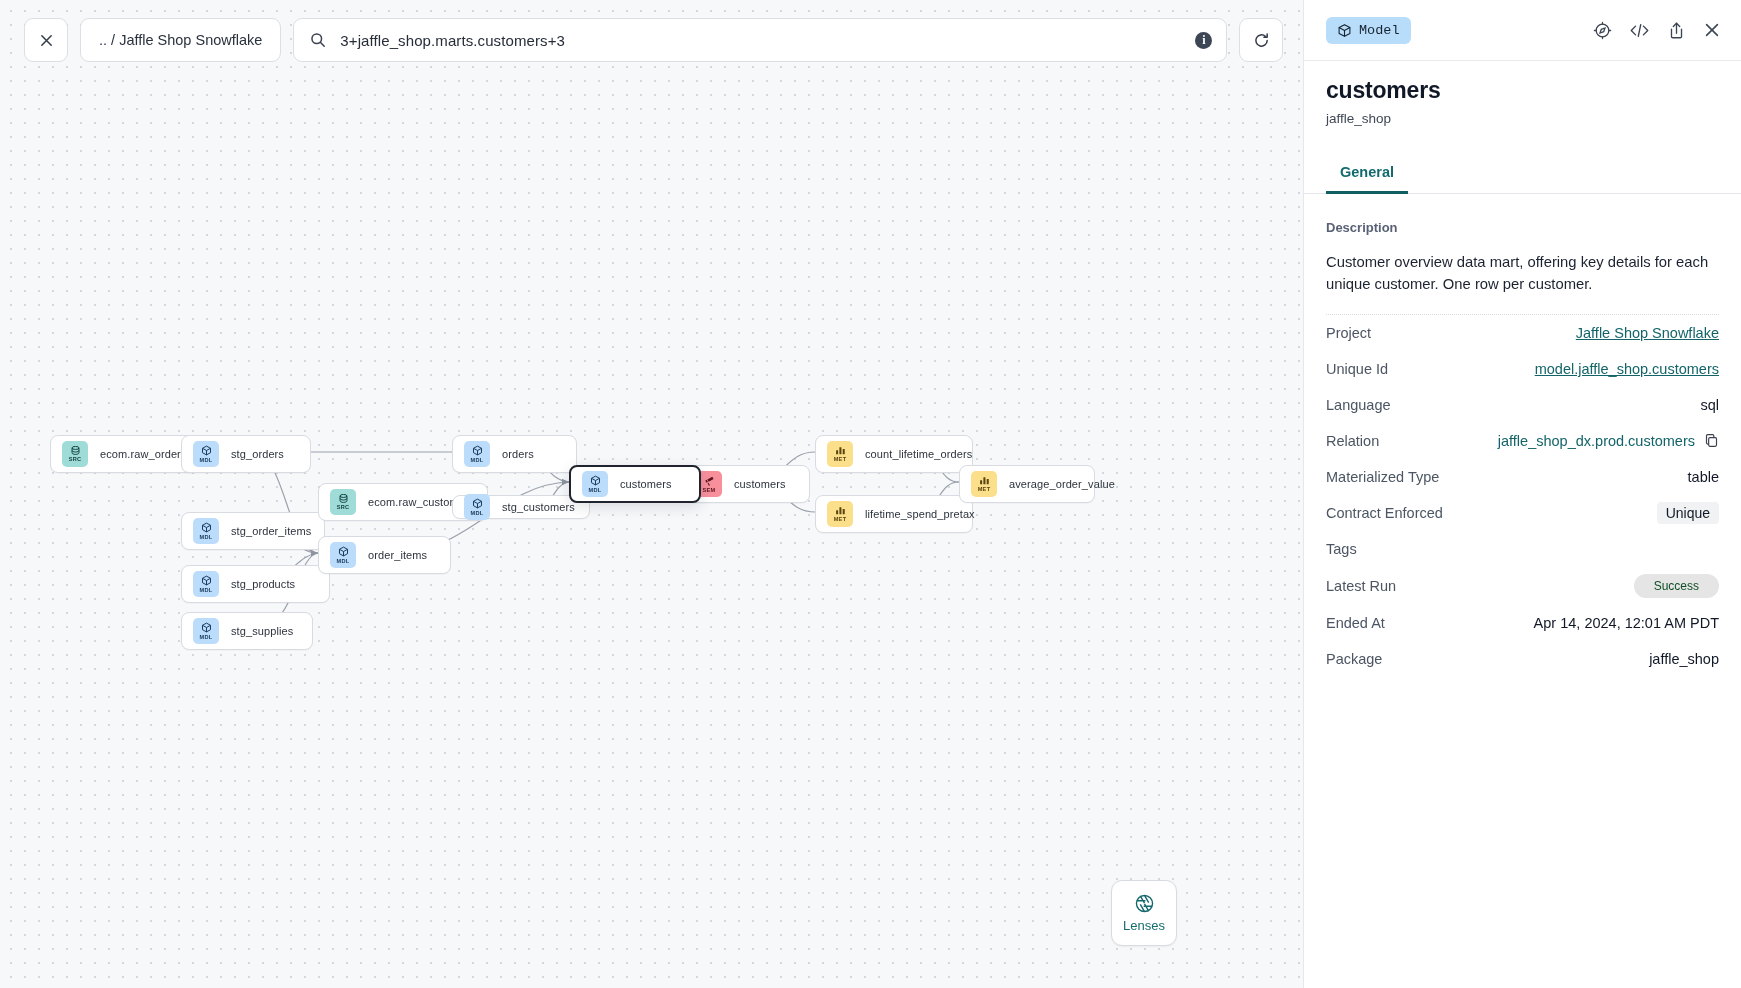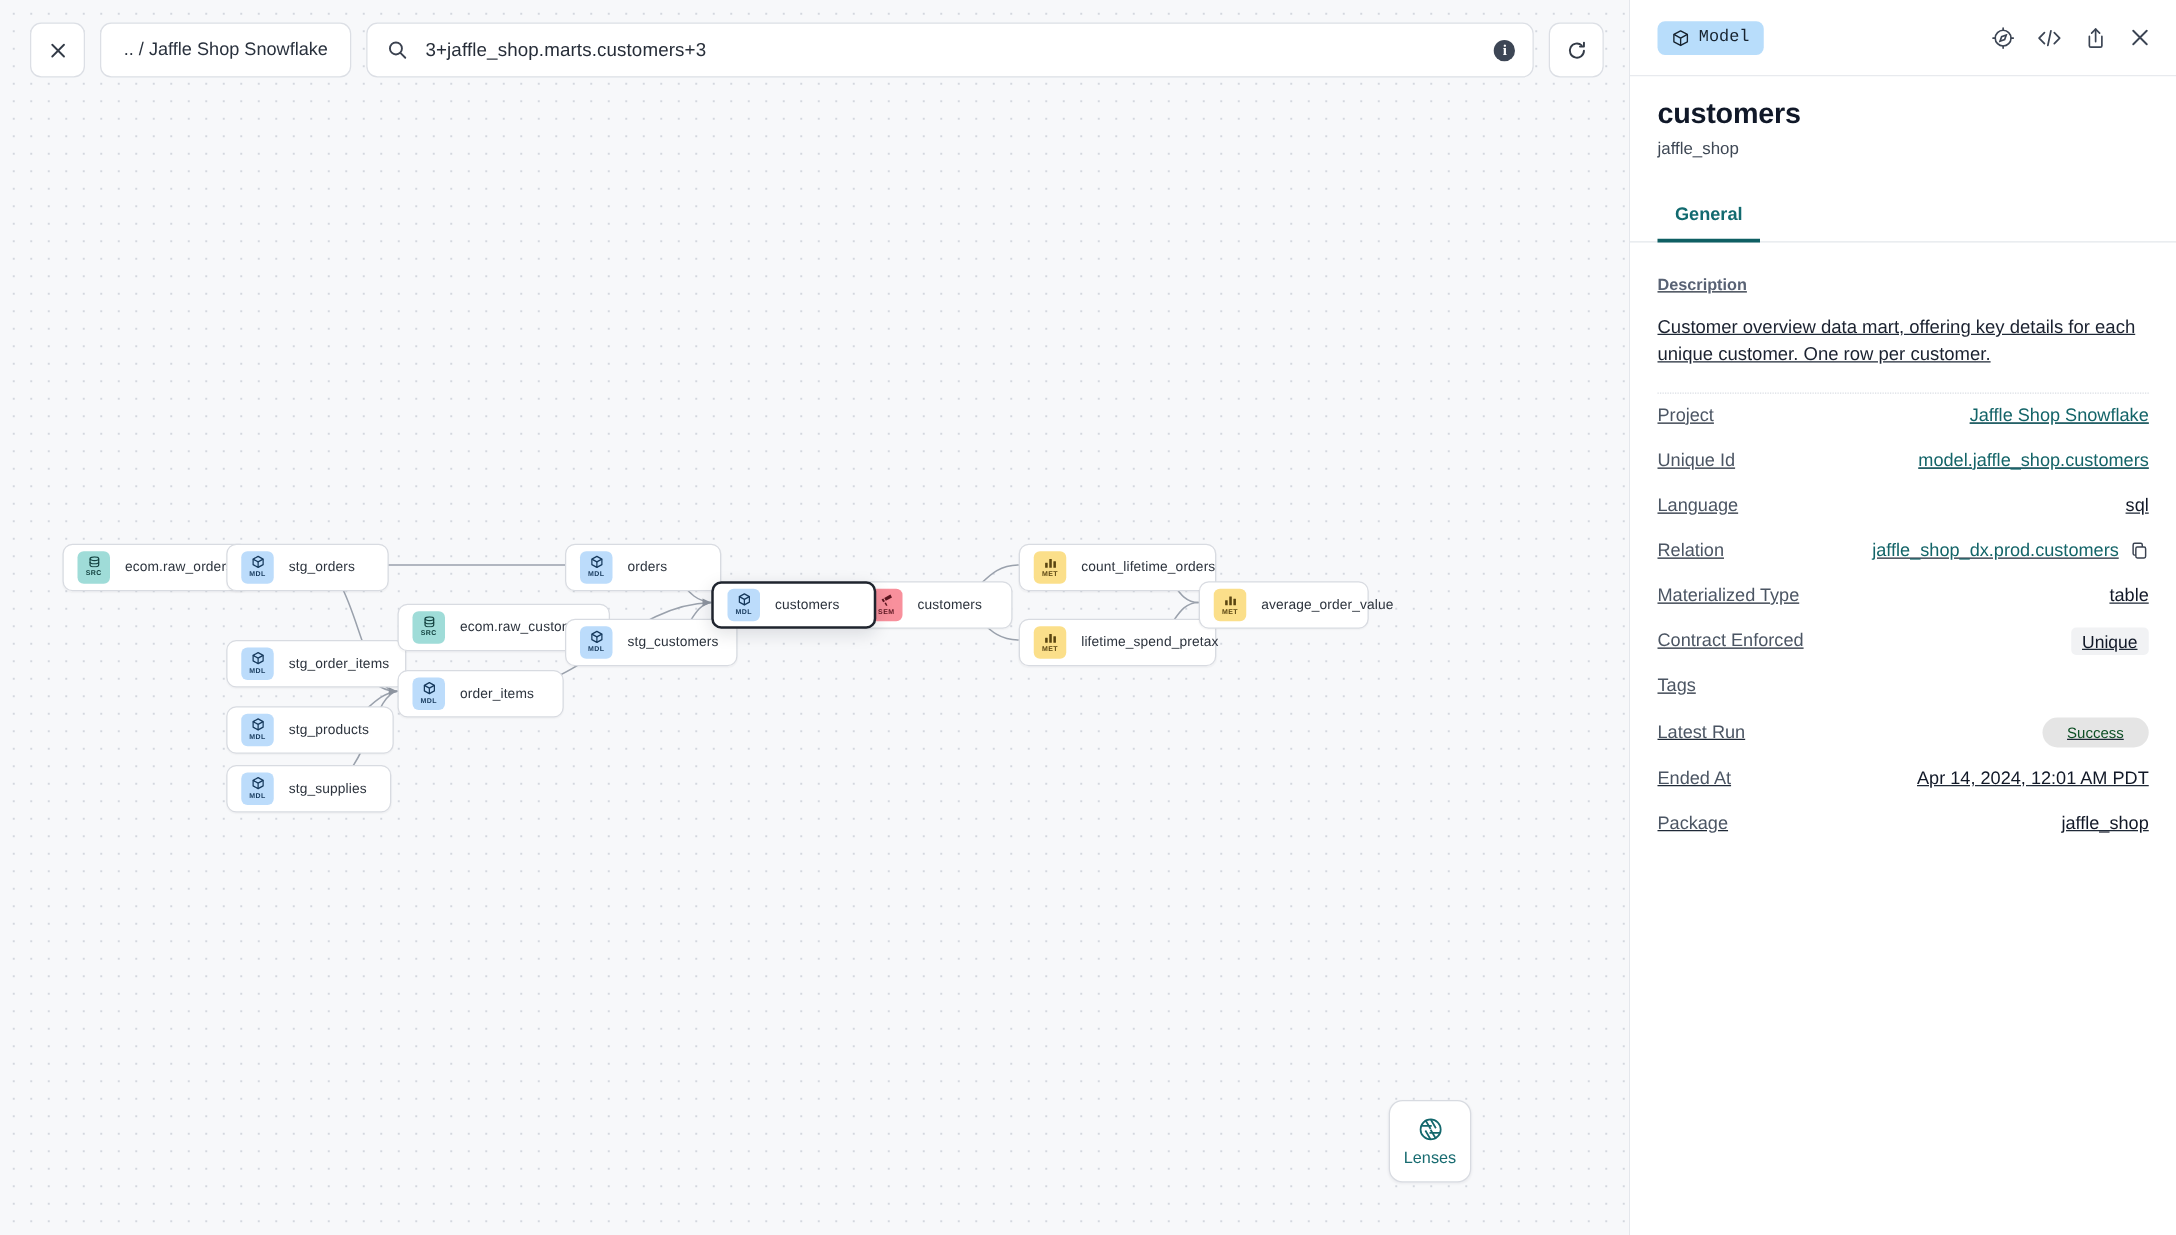--- a/index.html
+++ b/index.html
@@ -225,21 +225,21 @@
   .tab {
     padding: 8px 14px 11px 14px;
     font-size: 14.5px;
     color: #6b7280;
     cursor: pointer;
     border-bottom: 3px solid transparent;
     margin-bottom: -1px;
   }
   .tab.active { color: #126a6f; font-weight: 600; border-bottom-color: #0f5f63; }
 
-  .panel-body { flex: 1; overflow-y: auto; padding: 26px 22px 27px 22px; text-decoration: underline; }
+  .panel-body { flex: 1; overflow-y: auto; padding: 26px 22px 27px 22px; }
   .section-label {
     font-size: 13px;
     color: #596274;
     font-weight: 600;
     margin-bottom: 16px;
   }
   .desc {
     font-size: 14.8px;
     line-height: 1.52;
     color: #1b2230;
@@ -380,21 +380,21 @@
           <div class="node-badge badge-mdl">
             <span class="bi"><svg width="11" height="11" viewBox="0 0 14 14" fill="none" stroke="currentColor" stroke-width="1.25" stroke-linejoin="round">
                 <path d="M7 1.4 L12.1 4.2 L7 7 L1.9 4.2 Z"></path>
                 <path d="M1.9 4.2 V9.8 L7 12.6 V7"></path>
                 <path d="M12.1 4.2 V9.8 L7 12.6"></path>
               </svg></span>
             <span class="bl">MDL</span>
           </div>
           <span class="node-label">stg_order_items</span>
         </div>
-        <div class="node" style="left: 181px; top: 565px; width: 134px; height: 38px;">
+        <div class="node" style="left: 181px; top: 565px; width: 149px; height: 38px;">
           <div class="node-badge badge-mdl">
             <span class="bi"><svg width="11" height="11" viewBox="0 0 14 14" fill="none" stroke="currentColor" stroke-width="1.25" stroke-linejoin="round">
                 <path d="M7 1.4 L12.1 4.2 L7 7 L1.9 4.2 Z"></path>
                 <path d="M1.9 4.2 V9.8 L7 12.6 V7"></path>
                 <path d="M12.1 4.2 V9.8 L7 12.6"></path>
               </svg></span>
             <span class="bl">MDL</span>
           </div>
           <span class="node-label">stg_products</span>
         </div>
@@ -435,21 +435,21 @@
           <div class="node-badge badge-mdl">
             <span class="bi"><svg width="11" height="11" viewBox="0 0 14 14" fill="none" stroke="currentColor" stroke-width="1.25" stroke-linejoin="round">
                 <path d="M7 1.4 L12.1 4.2 L7 7 L1.9 4.2 Z"></path>
                 <path d="M1.9 4.2 V9.8 L7 12.6 V7"></path>
                 <path d="M12.1 4.2 V9.8 L7 12.6"></path>
               </svg></span>
             <span class="bl">MDL</span>
           </div>
           <span class="node-label">orders</span>
         </div>
-        <div class="node" style="left: 452px; top: 495px; width: 138px; height: 38px;">
+        <div class="node" style="left: 452px; top: 495px; width: 138px; height: 24px;">
           <div class="node-badge badge-mdl">
             <span class="bi"><svg width="11" height="11" viewBox="0 0 14 14" fill="none" stroke="currentColor" stroke-width="1.25" stroke-linejoin="round">
                 <path d="M7 1.4 L12.1 4.2 L7 7 L1.9 4.2 Z"></path>
                 <path d="M1.9 4.2 V9.8 L7 12.6 V7"></path>
                 <path d="M12.1 4.2 V9.8 L7 12.6"></path>
               </svg></span>
             <span class="bl">MDL</span>
           </div>
           <span class="node-label">stg_customers</span>
         </div>

